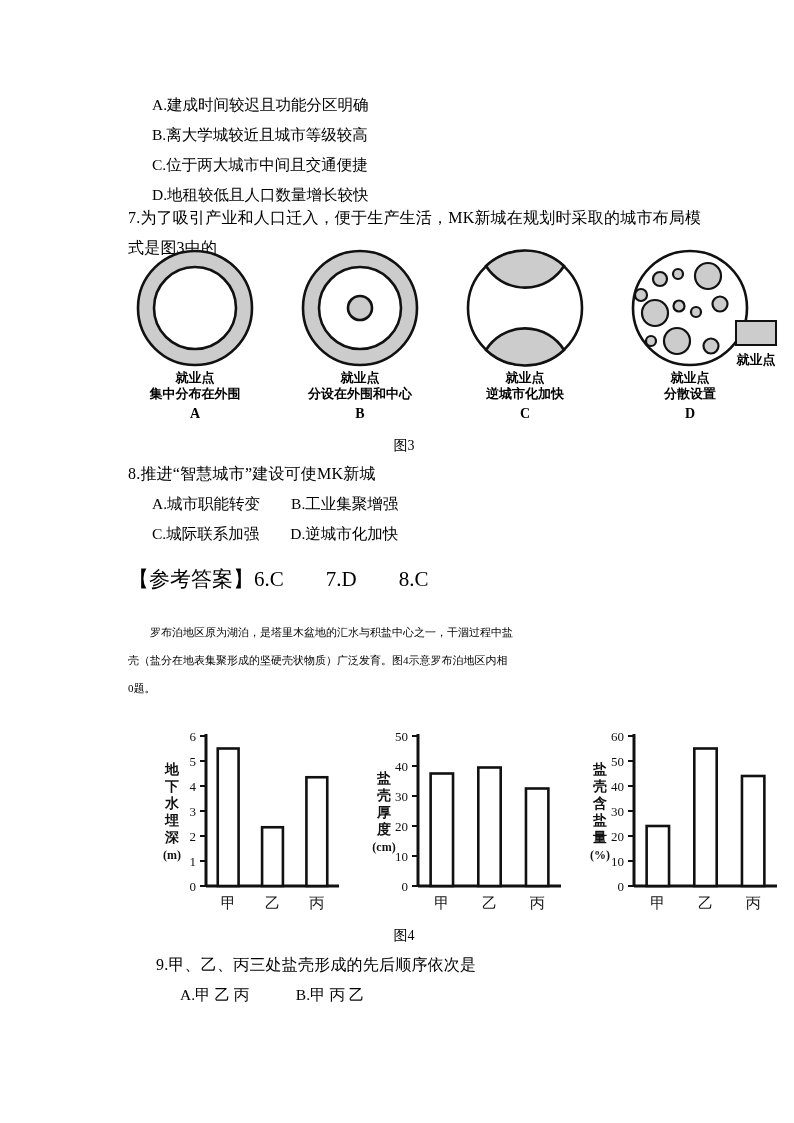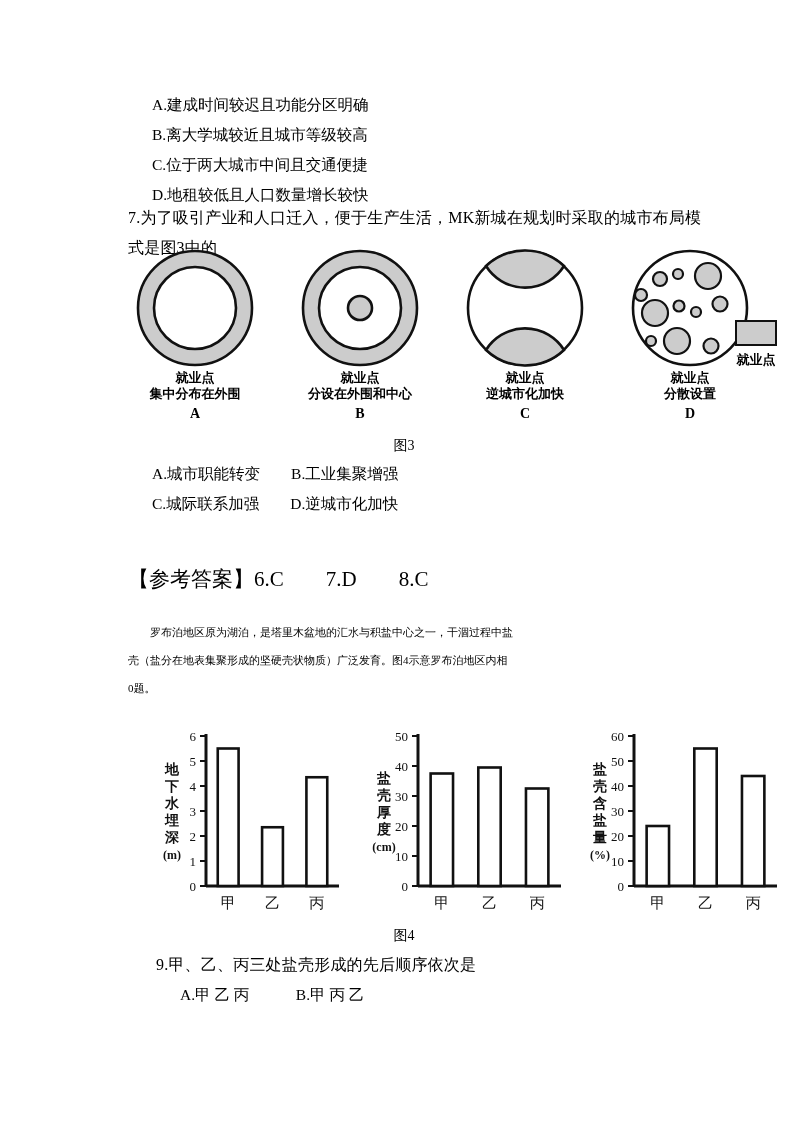--- a/index.html
+++ b/index.html
@@ -174,20 +174,21 @@
   </div>
 
   <div id="fig3-legend">
     <div class="swatch"></div>
     <div class="lg-label">就业点</div>
   </div>
 
   <div style="position:absolute;left:120px;top:437px;width:560px;text-align:center;" class="fig-cap">图3</div>
 
   <div style="position:absolute;left:124px;top:459px;width:600px;">
+    <div class="q-line">8.推进“智慧城市”建设可使MK新城</div>
     <div class="opt-line" style="padding-left:24px;">A.城市职能转变　　B.工业集聚增强</div>
     <div class="opt-line" style="padding-left:24px;">C.城际联系加强　　D.逆城市化加快</div>
   </div>
 
   <div style="position:absolute;left:124px;top:565px;width:600px;">
     <span class="ans-line">【参考答案】</span><span class="ans-line">6.C　　7.D　　8.C</span>
   </div>
 
   <div style="position:absolute;left:124px;top:618px;width:556px;">
     <div class="para">　　罗布泊地区原为湖泊，是塔里木盆地的汇水与积盐中心之一，干涸过程中盐</div>

